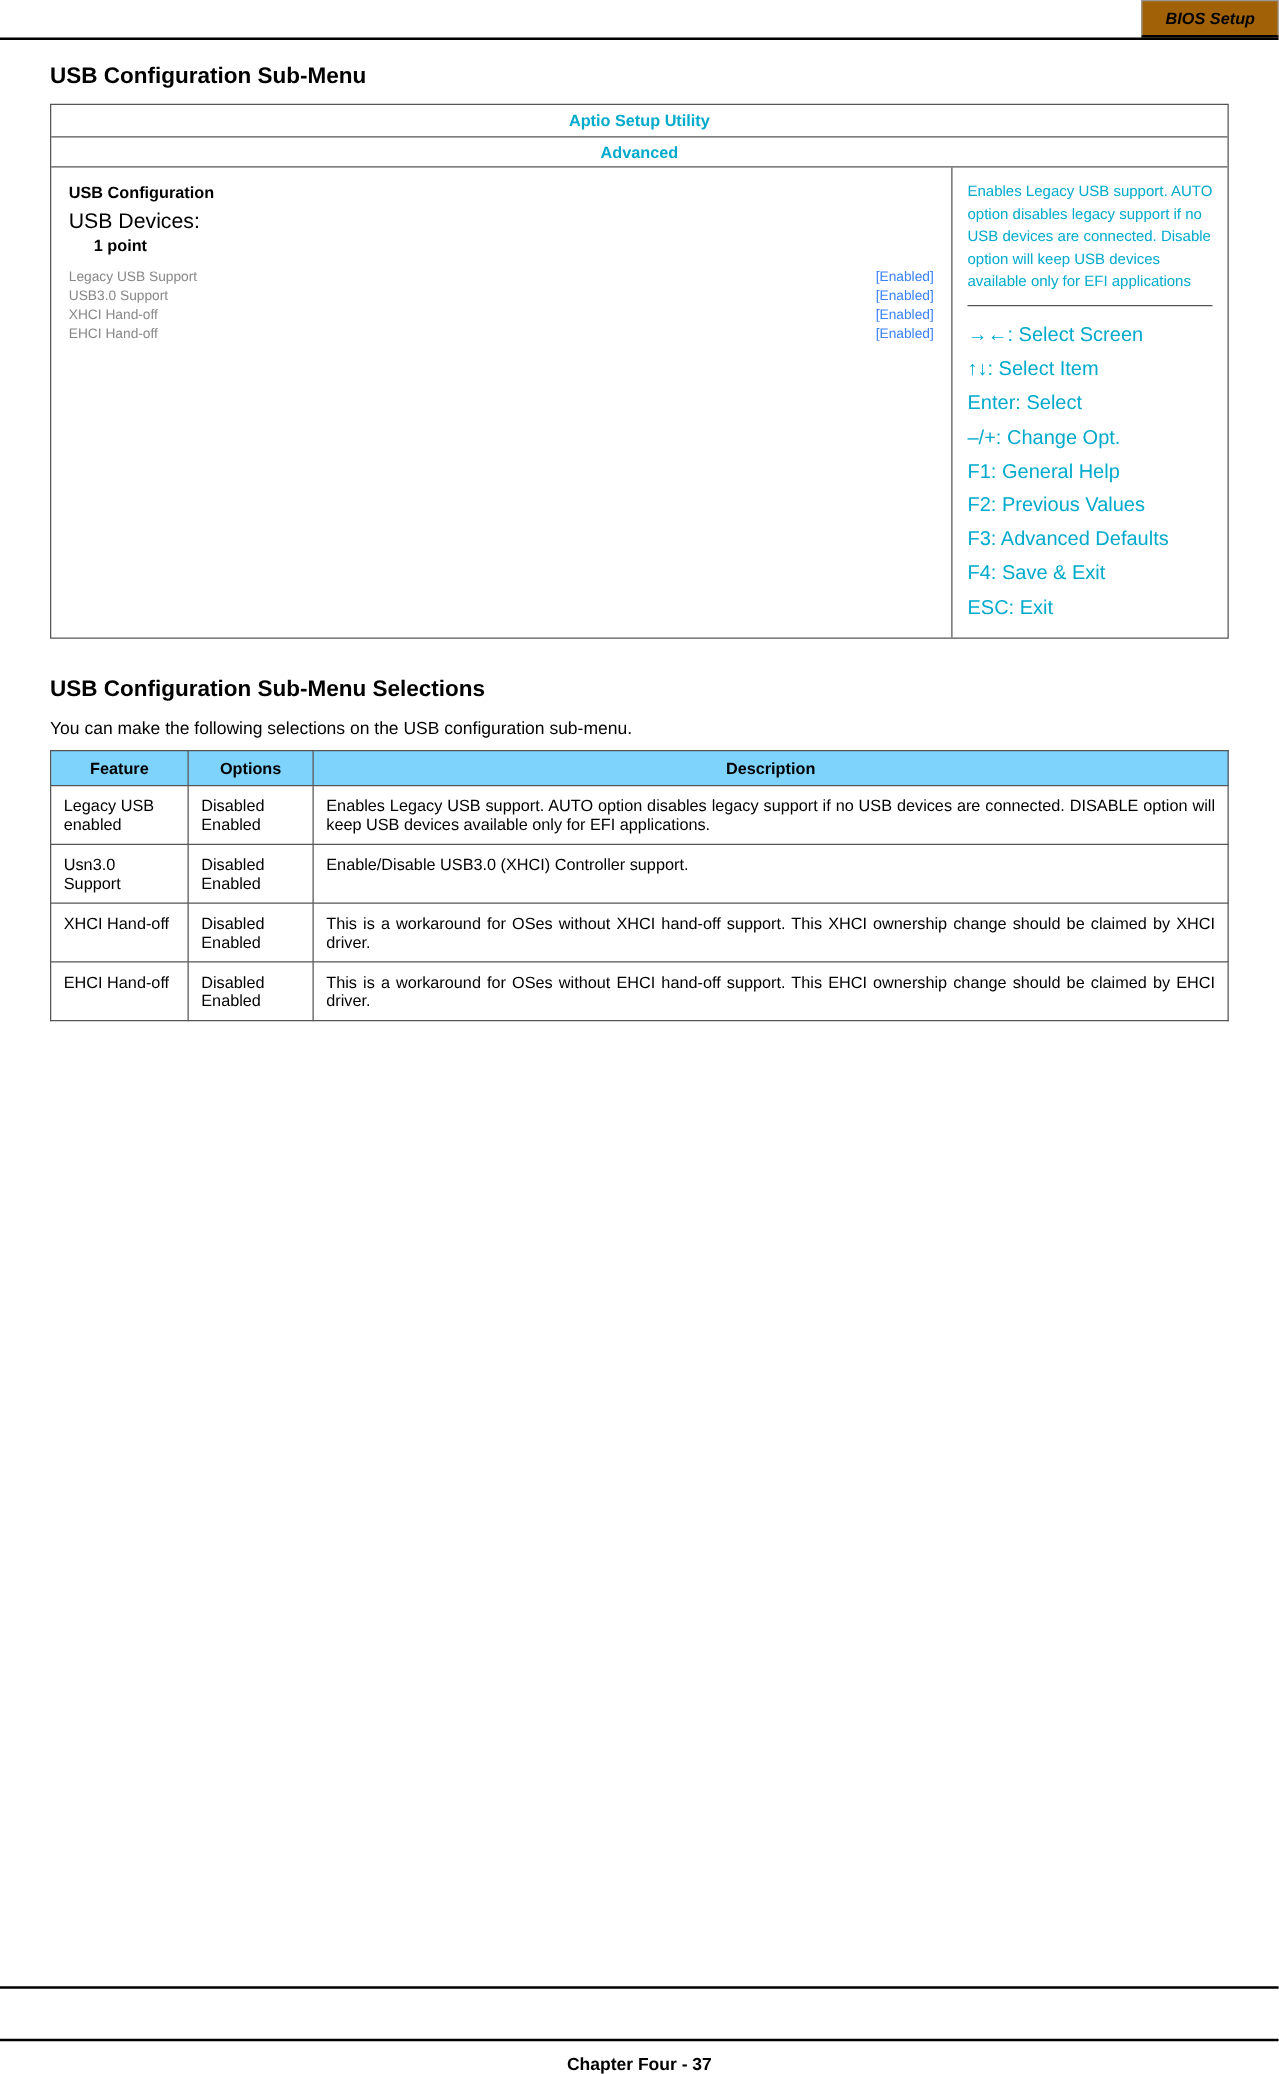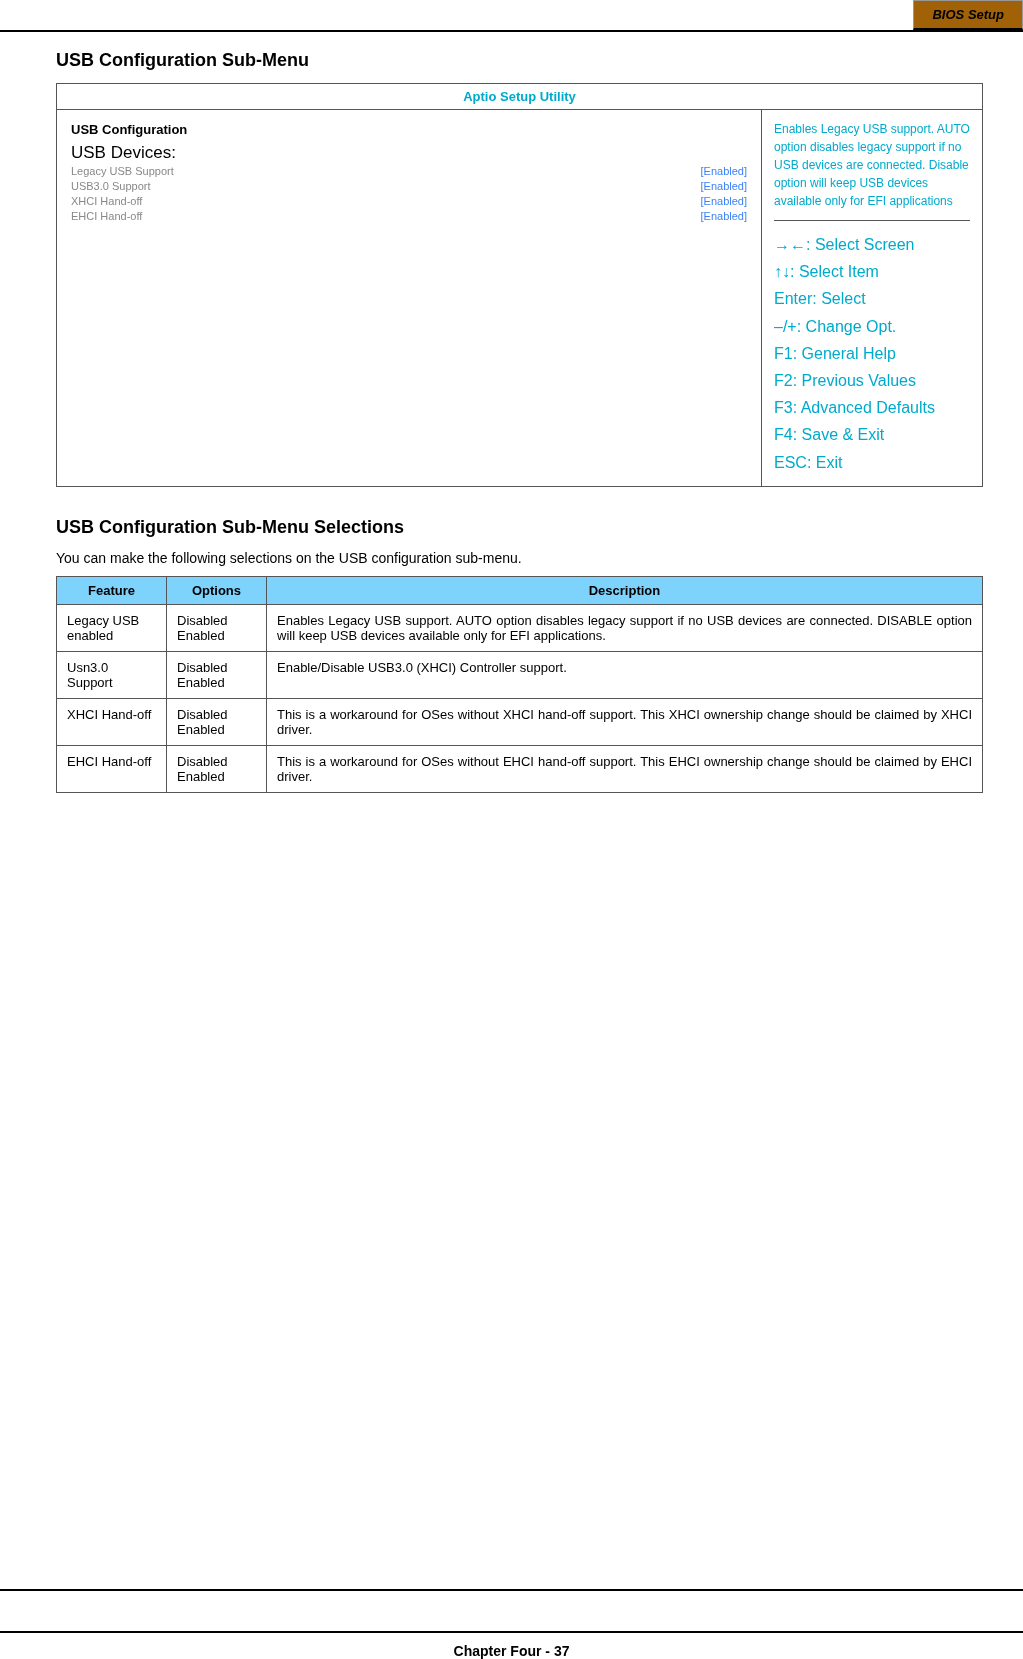--- a/index.html
+++ b/index.html
@@ -29,21 +29,21 @@
 
     .top-border {
       position: absolute;
       top: 30px;
       left: 0;
       right: 0;
       border-top: 2px solid #000;
     }
 
     .content {
-      padding: 50px 40px 40px 56px;
+      padding: 50px 40px 40px 40px;
     }
 
     
     .section-title {
       font-size: 18px;
       font-weight: bold;
       margin-bottom: 12px;
       color: #000;
     }
 
@@ -186,26 +186,28 @@
 <div class="top-border"></div>
 
 <div class="content">
 
   <div>
     <div class="section-title">USB Configuration Sub-Menu</div>
 
     <div class="bios-box">
 
       <div class="bios-box-header">Aptio Setup Utility</div>
+      <div class="bios-box-subheader">Advanced</div>
 
       <div class="bios-box-body">
 
         <div class="bios-left">
           <div class="bios-section-label">USB Configuration</div>
           <div class="bios-device-label">USB Devices:</div>
+          <div class="bios-device-value">1 point</div>
 
           <div id="bios-settings-list">
               <div class="bios-setting-row">
     <span class="bios-setting-name">Legacy USB Support</span>
     <span class="bios-setting-value">[Enabled]</span>
   </div>
               <div class="bios-setting-row">
     <span class="bios-setting-name">USB3.0 Support</span>
     <span class="bios-setting-value">[Enabled]</span>
   </div>

